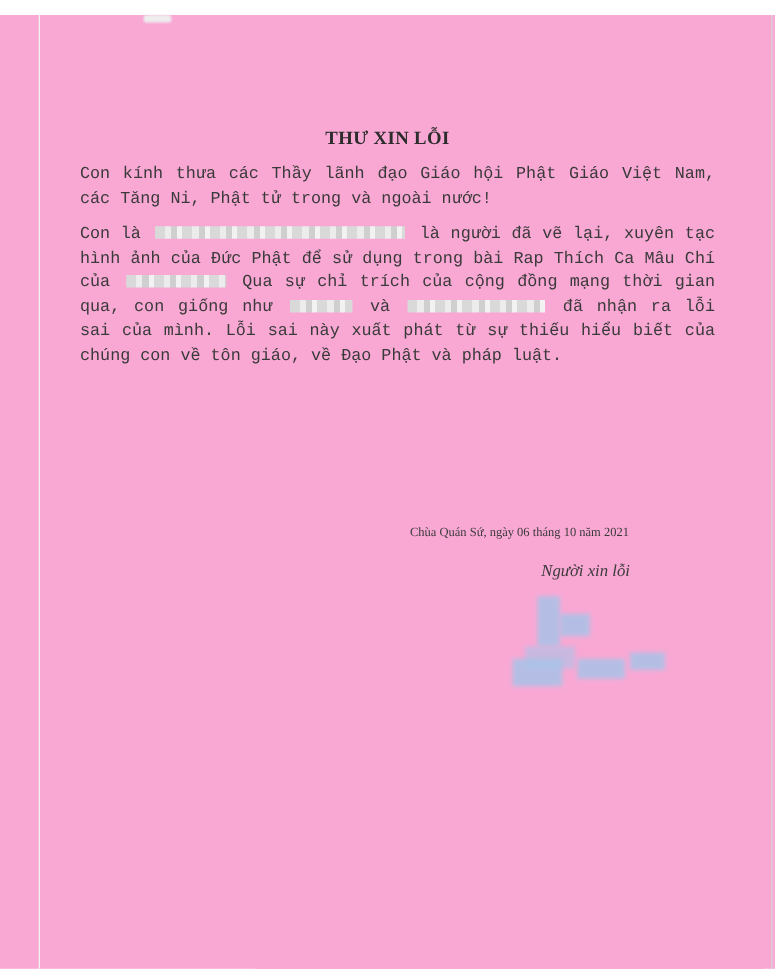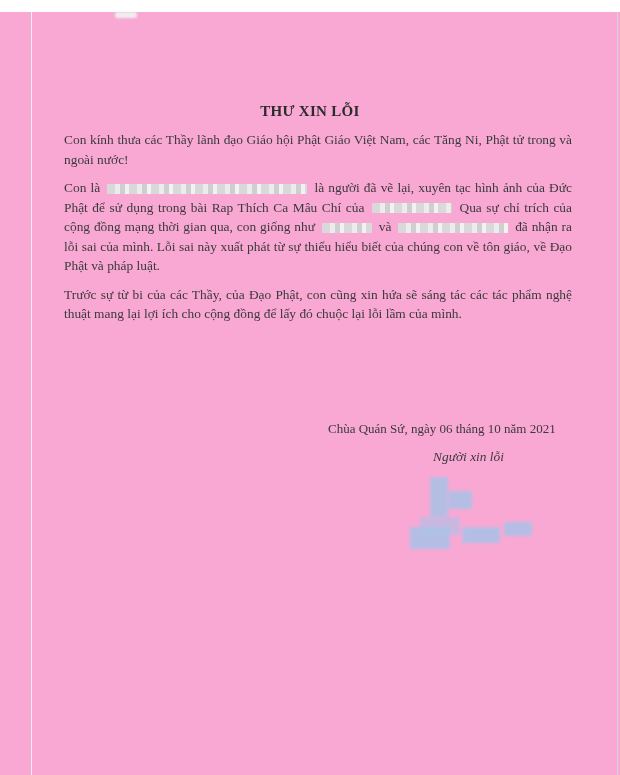--- a/index.html
+++ b/index.html
@@ -19,27 +19,27 @@
   .faint-top { position: absolute; left: 115px; top: 0; width: 22px; height: 6px; background: #eeeeee; border-radius: 2px; filter: blur(1px); }
   .title {
     position: absolute; left: 0; width: 620px; top: 91px;
     text-align: center; font-weight: bold; font-size: 15px; letter-spacing: 0.3px;
     color: #2c2c2c;
   }
   .body-text {
     position: absolute; left: 64px; width: 508px; top: 118px;
     font-size: 13.4px; line-height: 19.5px; text-align: justify;
   }
-  .body-text p { margin: 0 0 9px 0; }
+  .body-text p { margin: 0 0 9px 0; font-family: Liberation Mono, monospace; }
   .redact {
     display: inline-block; height: 10px; vertical-align: middle;
     background: repeating-linear-gradient(90deg, #d9d9d9 0 8px, #ececec 8px 13px, #cfcfcf 13px 18px, #f2f2f2 18px 22px);
     filter: blur(0.6px); margin: 0 3px;
   }
-  .place-date { position: absolute; top: 409px; left: 328px; font-size: 13px; }
+  .place-date { position: absolute; top: 409px; left: 328px; font-size: 10px; }
   .signer-label { position: absolute; top: 437px; left: 433px; font-size: 13.4px; font-style: italic; }
   .signature {
     position: absolute; top: 465px; left: 400px; width: 140px; height: 80px;
   }
   .sig-px { position: absolute; background: #a9c3e8; filter: blur(1.5px); opacity: 0.85; }
 </style>
 </head>
 <body>
 
 <div class="page">
@@ -57,23 +57,20 @@
       <span>Con là</span>
       <span class="redact" style="width:200px"></span>
       <span>là người đã vẽ lại, xuyên tạc hình ảnh của Đức Phật để sử dụng trong bài Rap Thích Ca Mâu Chí của</span>
       <span class="redact" style="width:80px"></span>
       <span>Qua sự chỉ trích của cộng đồng mạng thời gian qua, con giống như</span>
       <span class="redact" style="width:50px"></span>
       <span>và</span>
       <span class="redact" style="width:110px"></span>
       <span>đã nhận ra lỗi sai của mình. Lỗi sai này xuất phát từ sự thiếu hiểu biết của chúng con về tôn giáo, về Đạo Phật và pháp luật.</span>
     </p>
-    <p>
-      <span>Trước sự từ bi của các Thầy, của Đạo Phật, con cũng xin hứa sẽ sáng tác các tác phẩm nghệ thuật mang lại lợi ích cho cộng đồng để lấy đó chuộc lại lỗi lầm của mình.</span>
-    </p>
   </div>
 
   <div class="place-date">Chùa Quán Sứ, ngày 06 tháng 10 năm 2021</div>
   <div class="signer-label">Người xin lỗi</div>
 
   <div class="signature">
     <div class="sig-px" style="left:30px;top:0;width:18px;height:40px;"></div>
     <div class="sig-px" style="left:48px;top:14px;width:24px;height:18px;"></div>
     <div class="sig-px" style="left:20px;top:40px;width:40px;height:18px;opacity:0.6"></div>
     <div class="sig-px" style="left:10px;top:50px;width:40px;height:22px;"></div>

